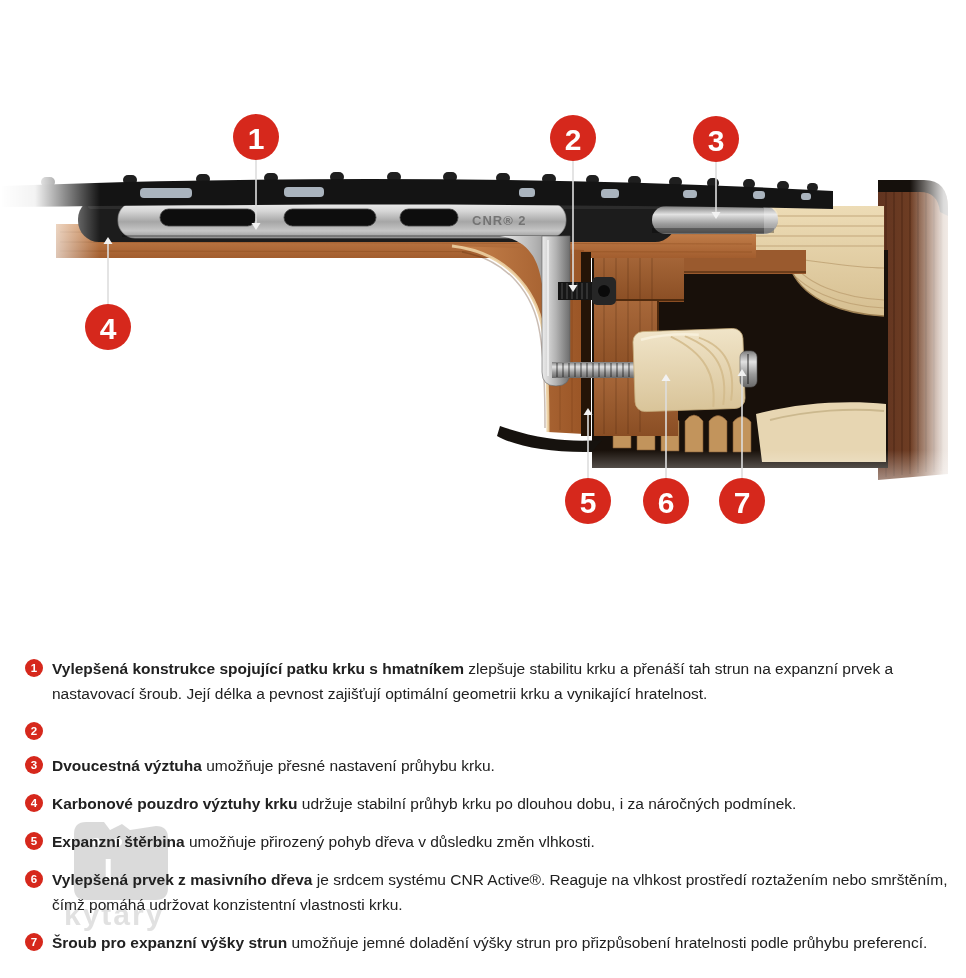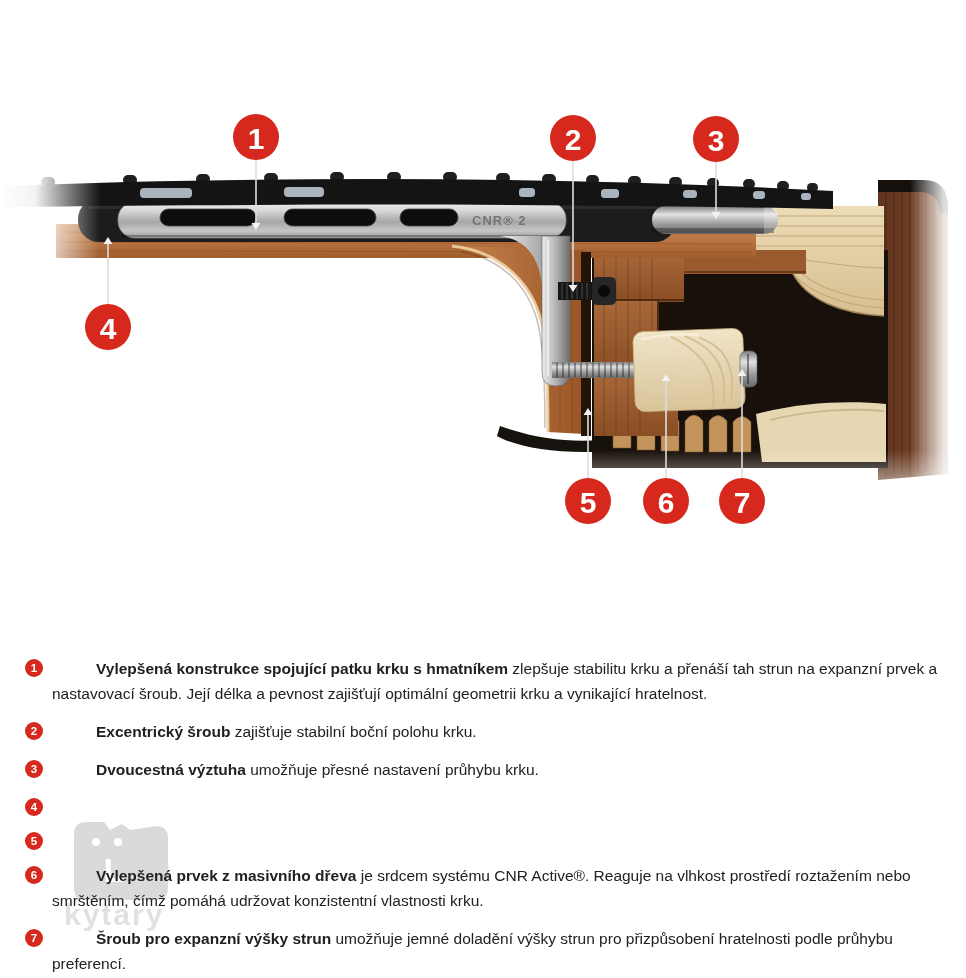--- a/index.html
+++ b/index.html
@@ -6,21 +6,21 @@
   #stage{position:relative;width:966px;height:978px;background:#fff;overflow:hidden;
          font-family:"Liberation Sans",sans-serif;}
   #illustration{position:absolute;left:0;top:0;}
   
   .watermark{position:absolute;left:52px;top:816px;z-index:1;opacity:.55;pointer-events:none;}
   .watermark .wordmark{font-size:30px;font-weight:700;color:#c9c9c9;letter-spacing:2px;margin-top:-8px;margin-left:12px;}
   
   .legend{position:absolute;left:25px;top:656px;width:925px;z-index:2;}
   .item{display:flex;gap:9px;margin-bottom:13px;font-size:15.5px;line-height:25px;color:#212121;}
   .item p{margin:0;}
-  .item b{font-weight:700;margin-left:44px;}
+  .item b{font-weight:700;}
   .inum{flex:0 0 auto;width:18px;height:18px;border-radius:50%;color:#fff;font-size:11.5px;
         font-weight:700;line-height:18px;text-align:center;margin-top:3px;}
 </style>
 </head>
 <body>
 
 <div id="stage">
 
   <svg id="illustration" width="966" height="640" viewBox="0 0 966 640">
     <defs>
@@ -339,31 +339,32 @@
     <div class="wordmark">kytary</div>
   </div>
 
   <div class="legend">
       <div class="item">
         <span class="inum" style="background: rgb(214, 40, 28);">1</span>
         <p><b>Vylepšená konstrukce spojující patku krku s hmatníkem</b> <span>zlepšuje stabilitu krku a přenáší tah strun na expanzní prvek a nastavovací šroub. Její délka a pevnost zajišťují optimální geometrii krku a vynikající hratelnost.</span></p>
       </div>
       <div class="item">
         <span class="inum" style="background: rgb(214, 40, 28);">2</span>
-        <p><b>Excentrický šroub</b> <span>zajišťuje stabilní boční polohu krku.</span></p>
       </div>
       <div class="item">
         <span class="inum" style="background: rgb(214, 40, 28);">3</span>
         <p><b>Dvoucestná výztuha</b> <span>umožňuje přesné nastavení průhybu krku.</span></p>
       </div>
       <div class="item">
         <span class="inum" style="background: rgb(214, 40, 28);">4</span>
+        <p><b>Karbonové pouzdro výztuhy krku</b> <span>udržuje stabilní průhyb krku po dlouhou dobu, i za náročných podmínek.</span></p>
       </div>
       <div class="item">
         <span class="inum" style="background: rgb(214, 40, 28);">5</span>
+        <p><b>Expanzní štěrbina</b> <span>umožňuje přirozený pohyb dřeva v důsledku změn vlhkosti.</span></p>
       </div>
       <div class="item">
         <span class="inum" style="background: rgb(214, 40, 28);">6</span>
         <p><b>Vylepšená prvek z masivního dřeva</b> <span>je srdcem systému CNR Active®. Reaguje na vlhkost prostředí roztažením nebo smrštěním, čímž pomáhá udržovat konzistentní vlastnosti krku.</span></p>
       </div>
       <div class="item">
         <span class="inum" style="background: rgb(214, 40, 28);">7</span>
         <p><b>Šroub pro expanzní výšky strun</b> <span>umožňuje jemné doladění výšky strun pro přizpůsobení hratelnosti podle průhybu preferencí.</span></p>
       </div>
     </div>

